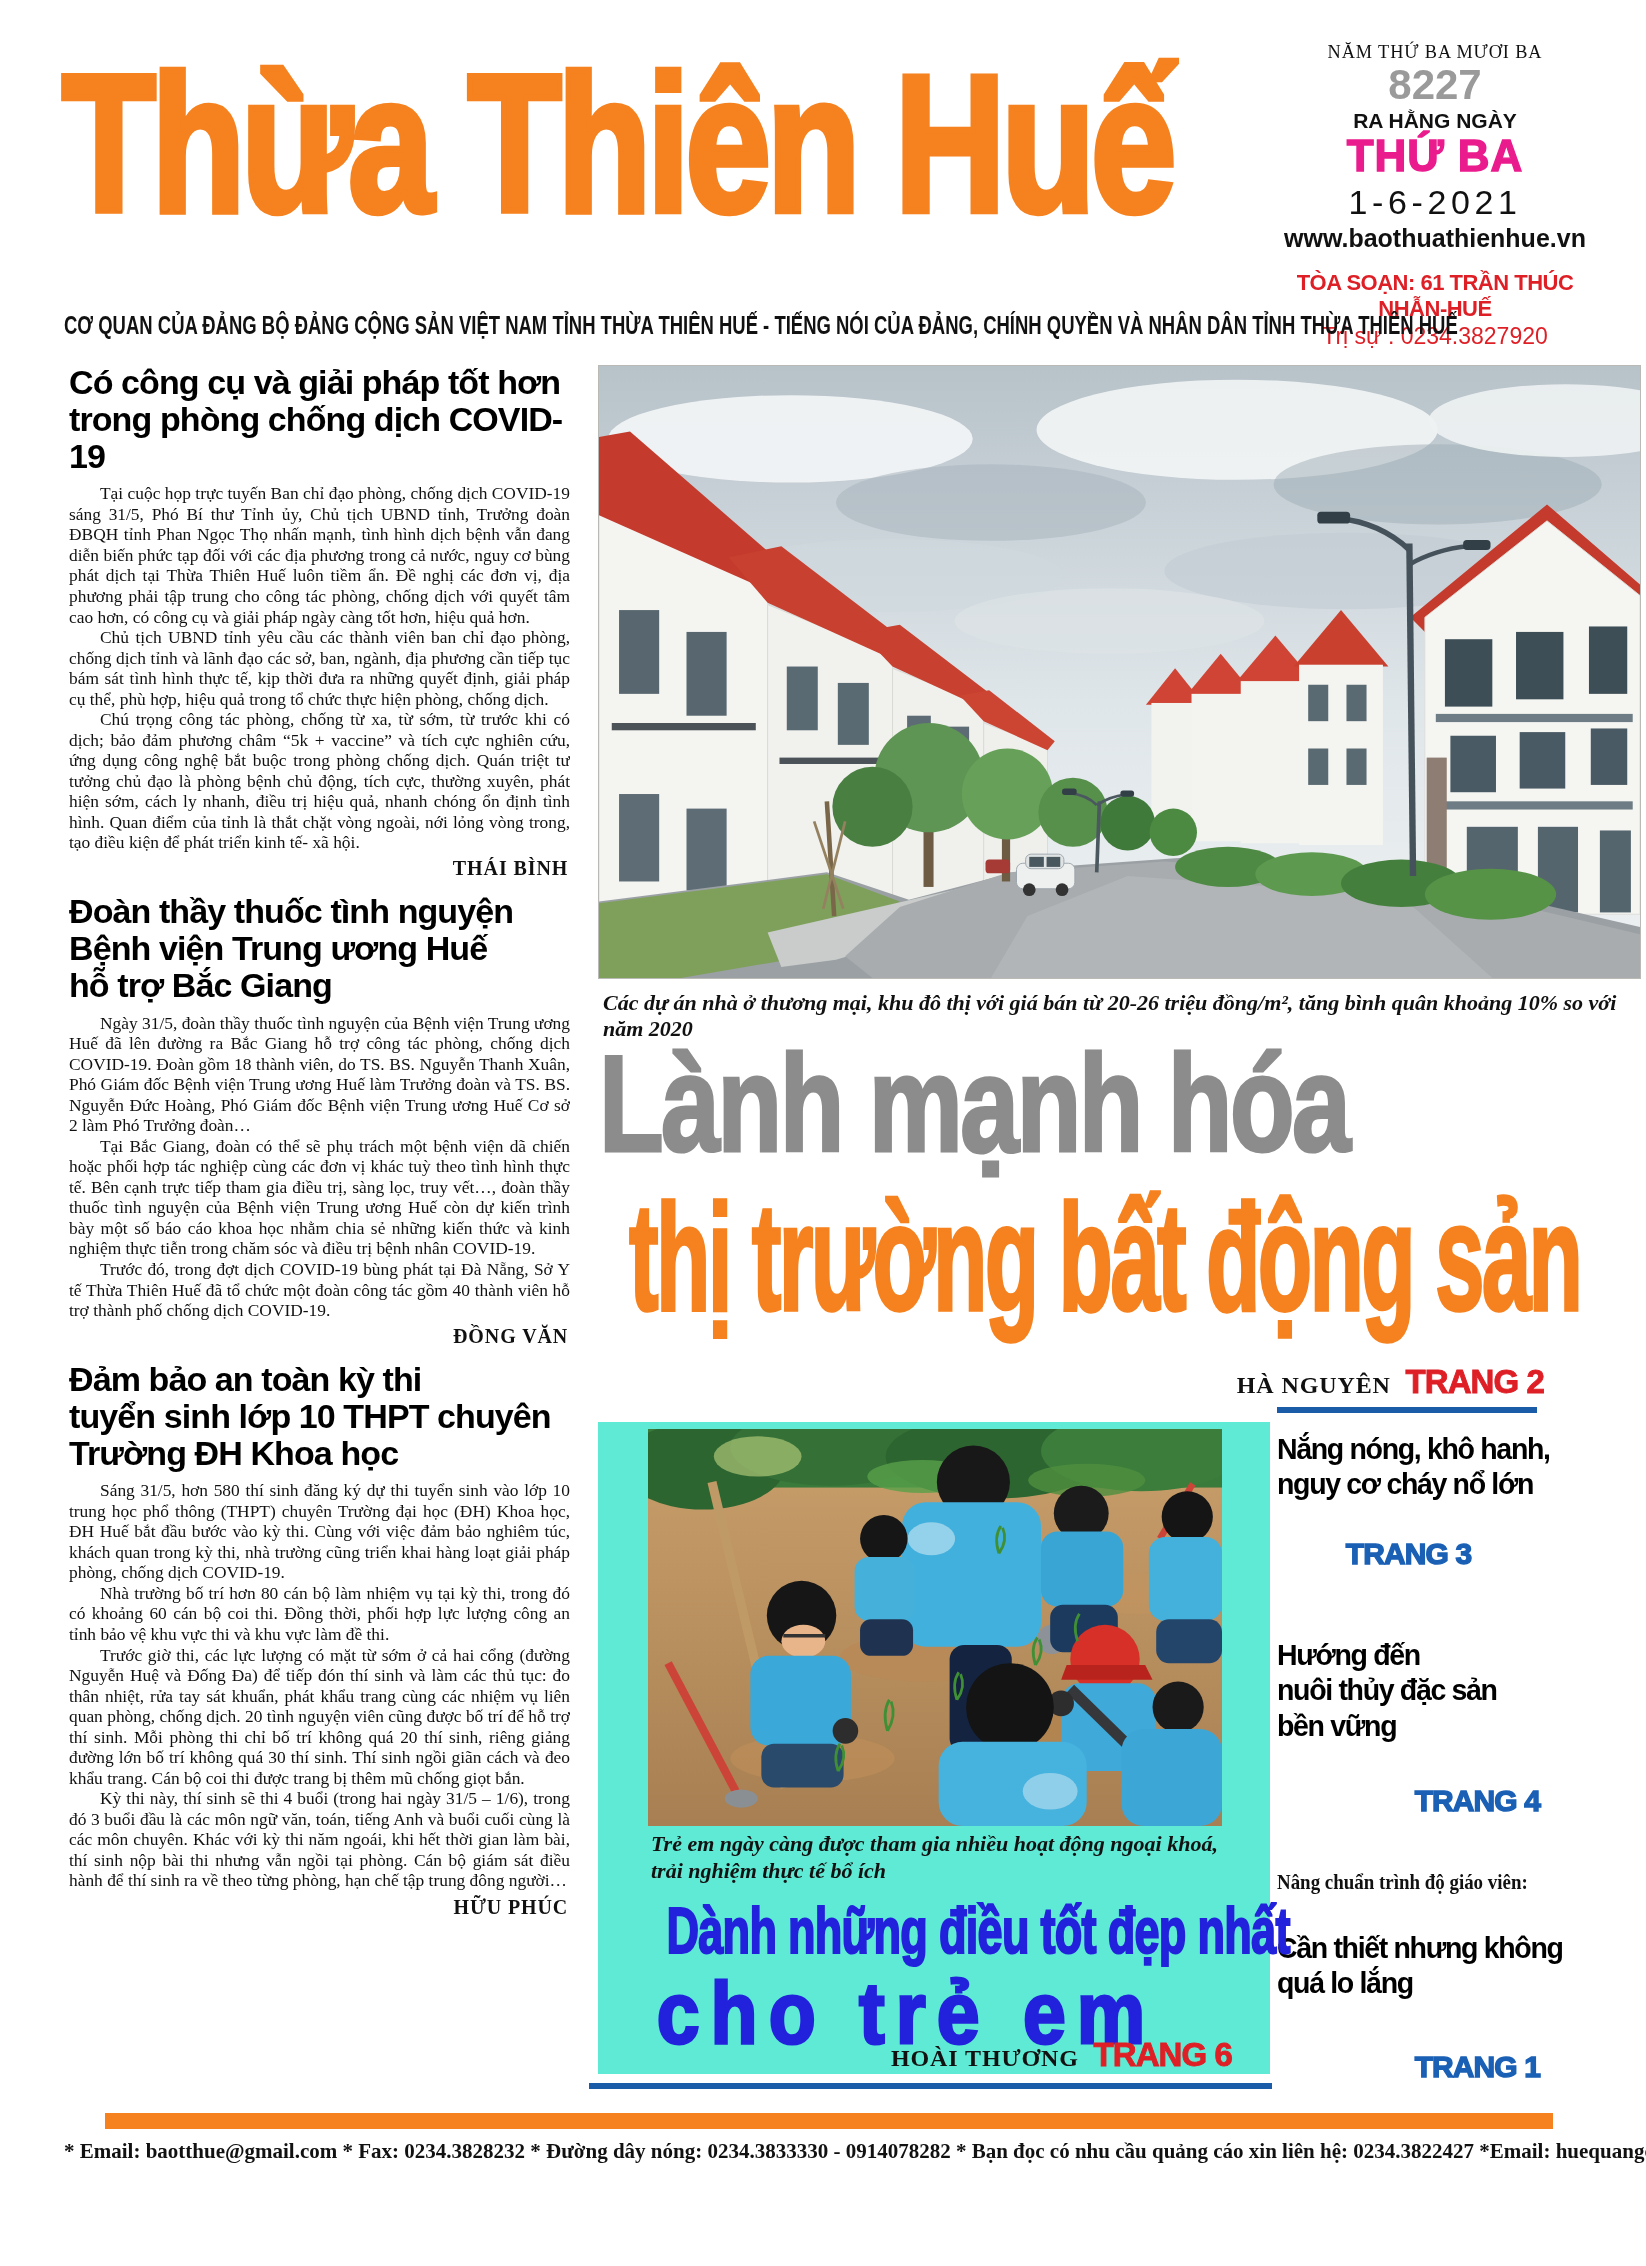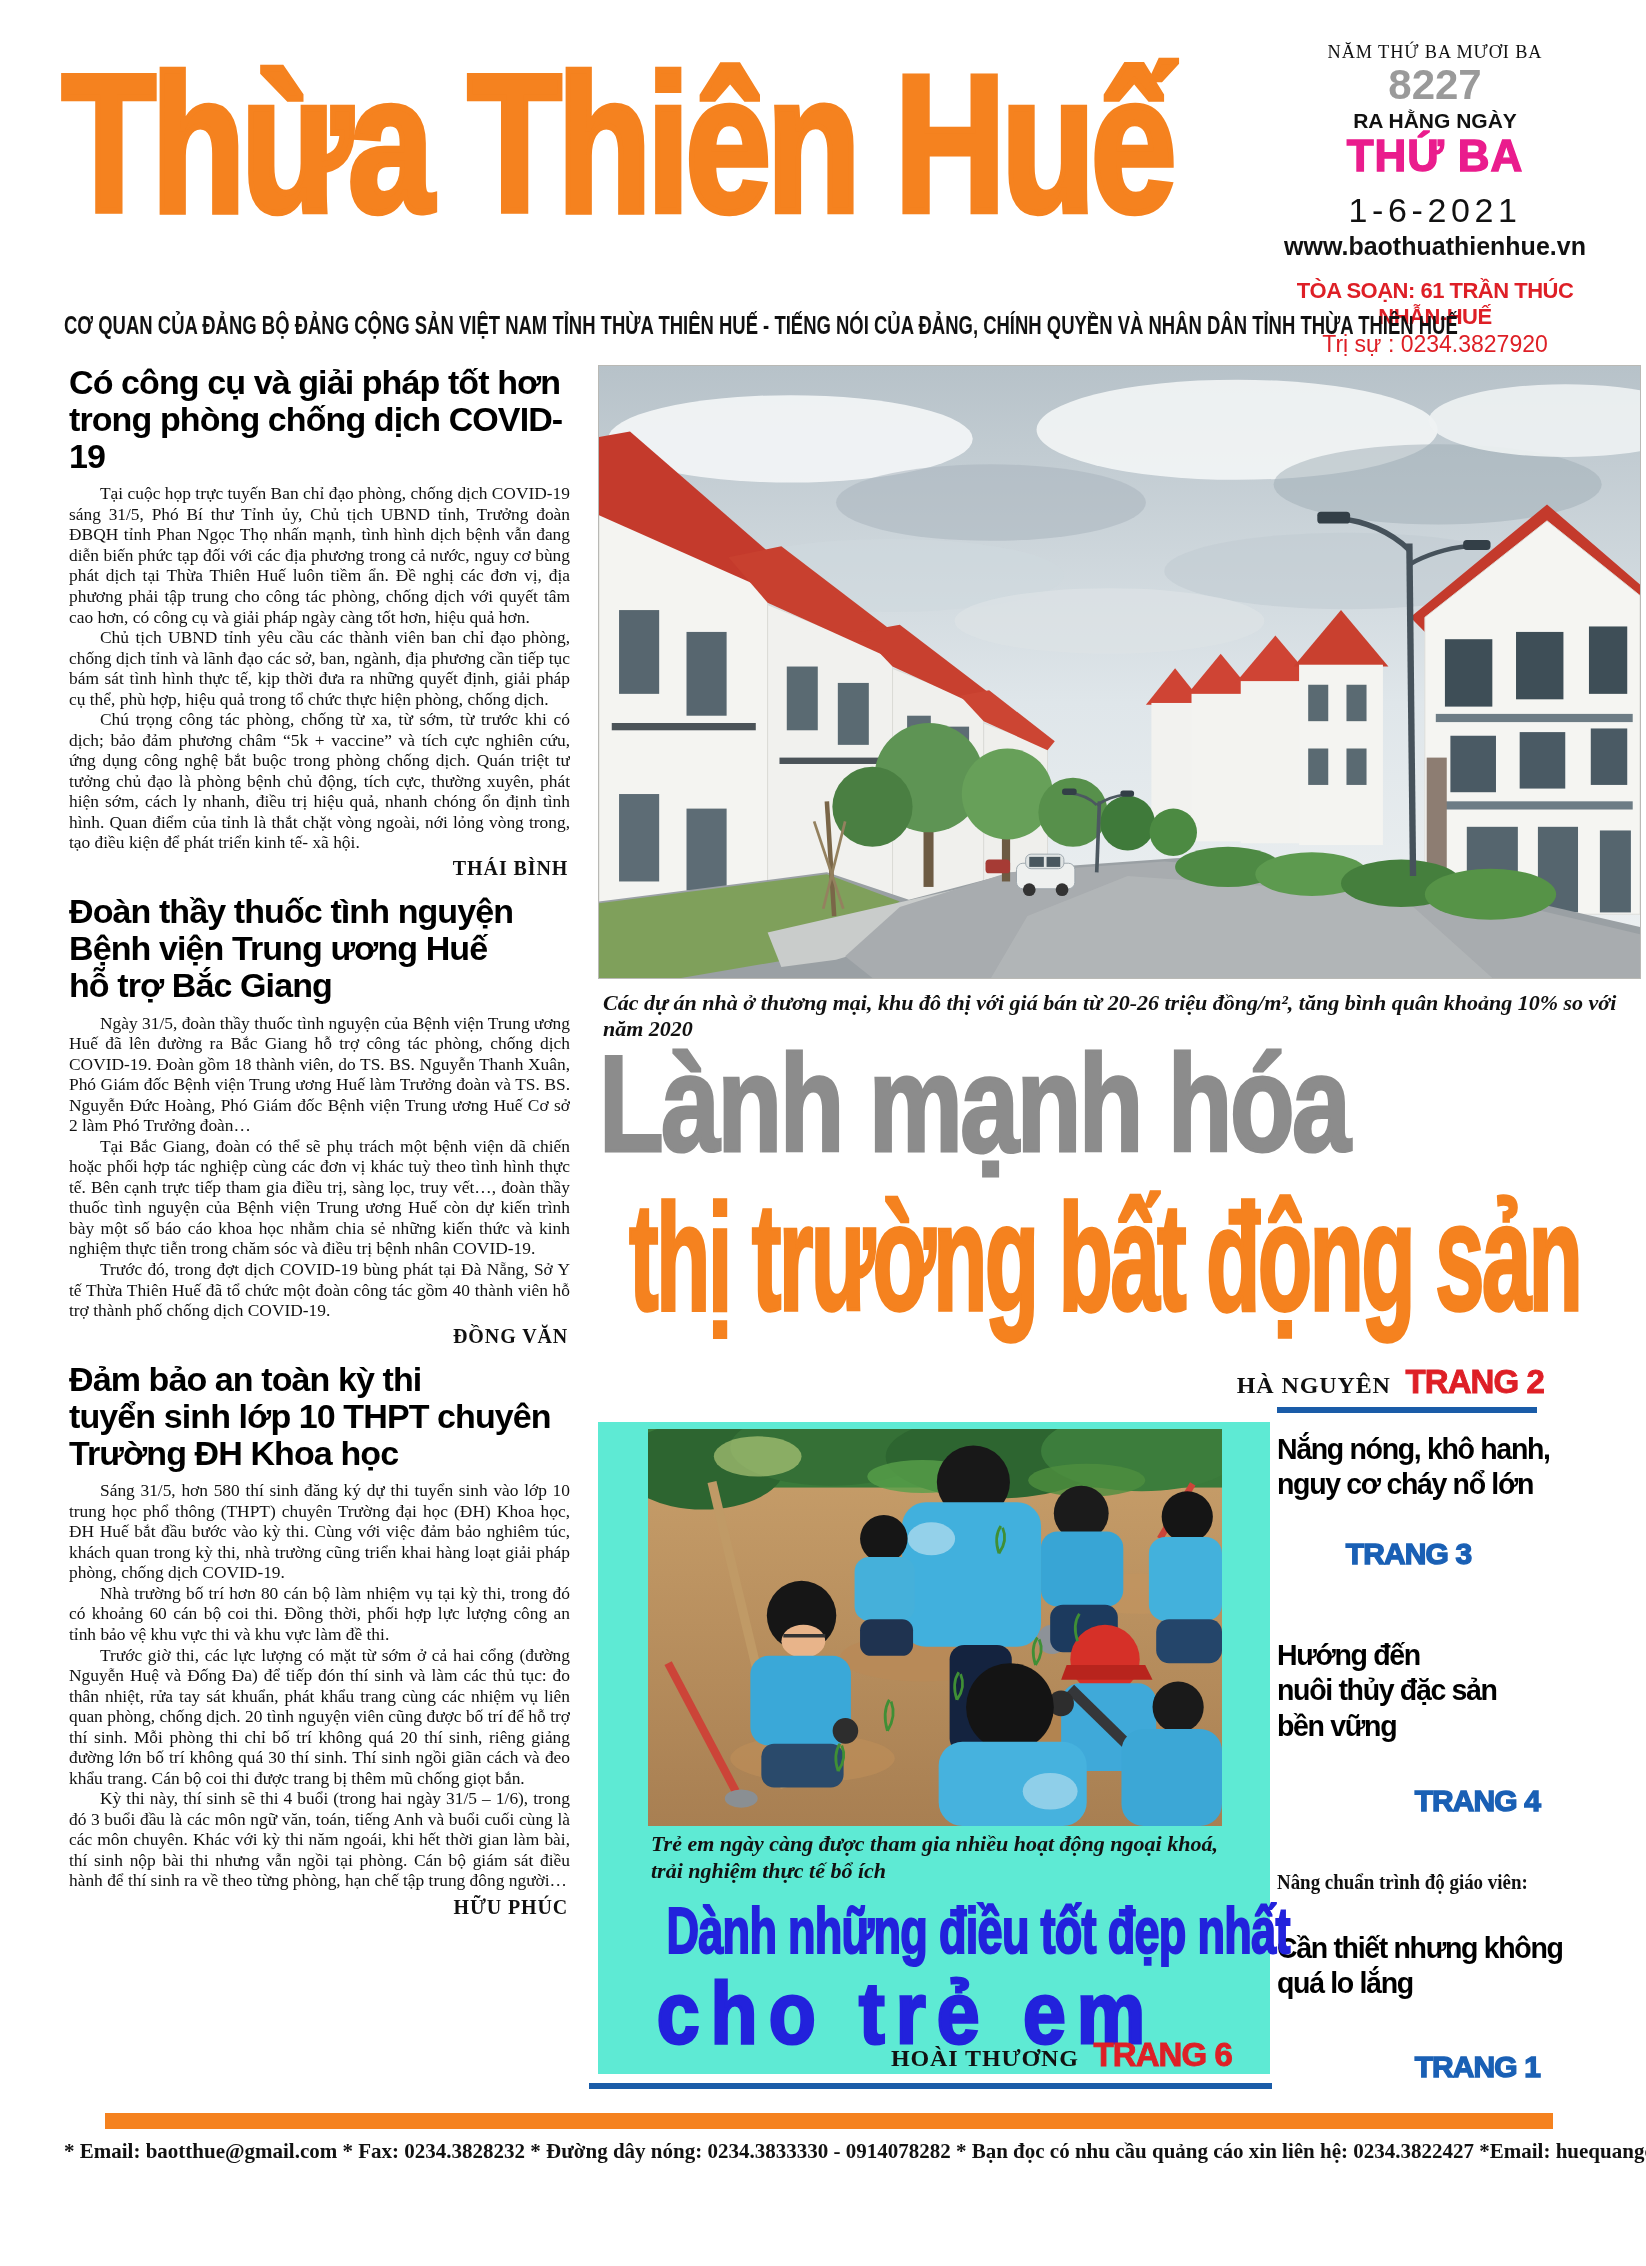--- a/index.html
+++ b/index.html
@@ -10,21 +10,21 @@
   
   .logo{left:62px;top:38px;color:#F5821F;font-family:"Liberation Sans",sans-serif;
         font-weight:700;font-size:137px;letter-spacing:-3.7px;white-space:nowrap;
         -webkit-text-stroke:4.6px #F5821F;transform:scale(1.12,1.42);transform-origin:left top;line-height:1.1;}
   .infobox{left:1277px;top:42px;width:316px;text-align:center;}
   .info-year{font-family:"Liberation Serif",serif;font-size:18.3px;letter-spacing:0.9px;font-weight:400;}
   .info-issue{font-family:"Liberation Sans",sans-serif;font-weight:700;font-size:42px;color:#9A9A9A;line-height:1.05;}
   .info-daily{font-family:"Liberation Sans",sans-serif;font-weight:700;font-size:21px;margin-top:1.8px;}
   .info-weekday{font-family:"Liberation Sans",sans-serif;font-weight:700;font-size:44px;color:#EA1C8D;
         letter-spacing:0.9px;-webkit-text-stroke:1.4px #EA1C8D;line-height:1.05;}
-  .info-date{font-family:"Liberation Sans",sans-serif;font-size:34px;letter-spacing:4.6px;line-height:1.1;margin-top:13px;}
+  .info-date{font-family:"Liberation Sans",sans-serif;font-size:34px;letter-spacing:4.6px;line-height:1.1;margin-top:5px;}
   .info-web{font-family:"Liberation Sans",sans-serif;font-weight:700;font-size:25px;margin-top:2.7px;}
   .info-addr{font-family:"Liberation Sans",sans-serif;font-weight:700;font-size:22px;color:#DE1F26;margin-top:17px;letter-spacing:-0.5px;}
   .info-phone{font-family:"Liberation Sans",sans-serif;font-weight:400;font-size:23px;color:#DE1F26;margin-top:0.9px;}
   .tagline{left:64px;top:311px;font-family:"Liberation Sans",sans-serif;font-weight:700;font-size:22px;
         white-space:nowrap;transform:scale(0.84,1.15);transform-origin:left top;letter-spacing:0;}
 
   
   .left-col{left:69px;top:364px;width:501px;height:1741px;overflow:hidden;}
   .art-head{margin:0 0 8.2px 0;font-family:"Liberation Sans",sans-serif;font-weight:700;
         font-size:34px;line-height:1.09;letter-spacing:-0.9px;color:#000;}

